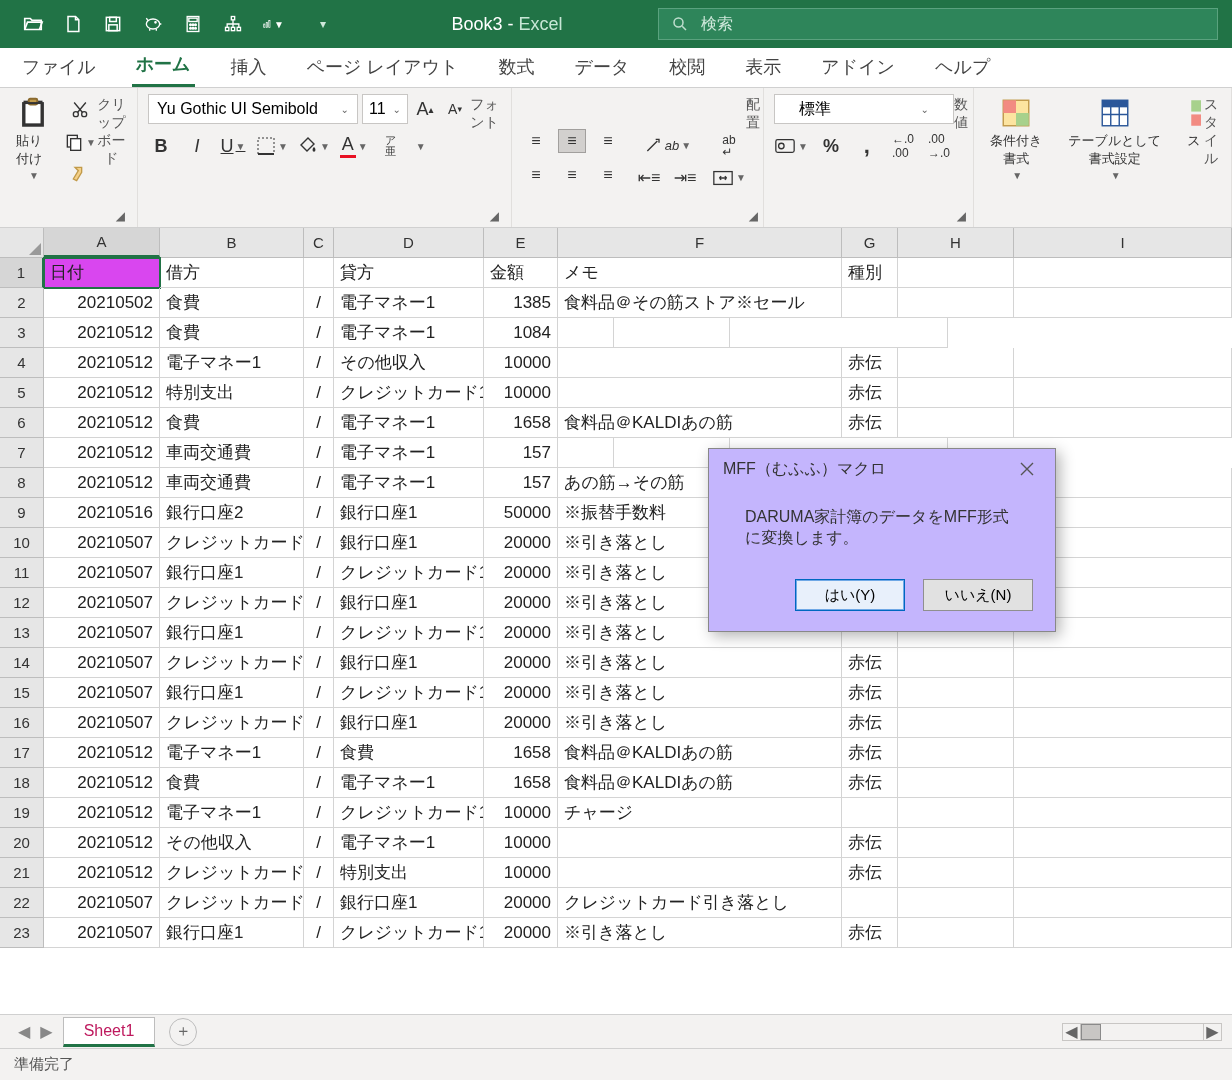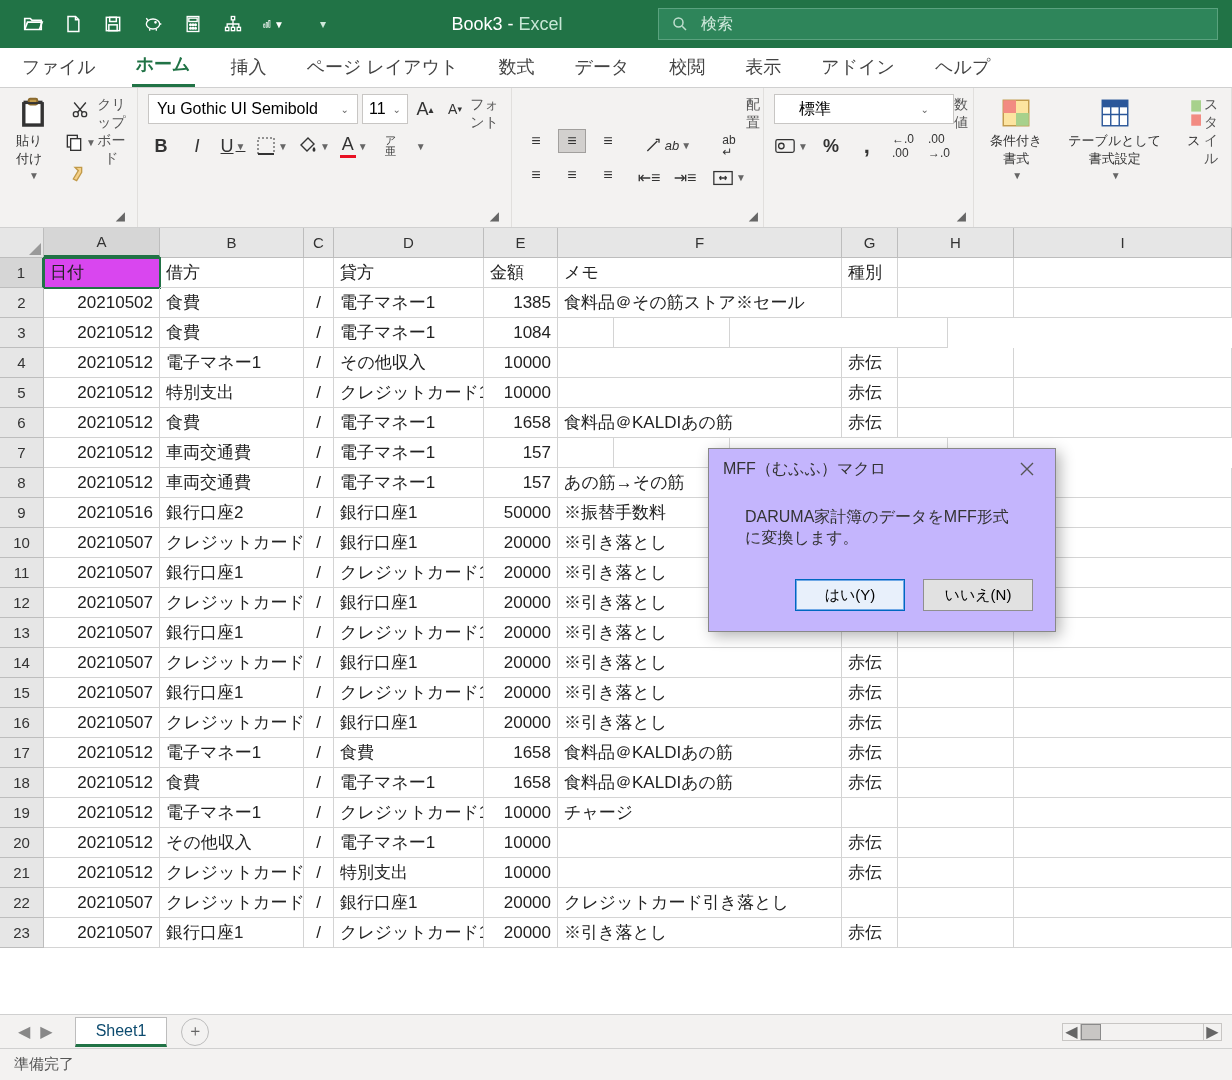--- a/index.html
+++ b/index.html
@@ -64,21 +64,21 @@
 .dlg-title { height:40px; display:flex; align-items:center; justify-content:space-between; padding:0 14px; font-size:16px; color:#333; border-bottom:0;}
 .dlg-close { width:28px; height:28px; display:flex; align-items:center; justify-content:center; color:#555;}
 .dlg-body { padding:18px 36px 10px; font-size:16px; color:#333; min-height:78px;}
 .dlg-buttons { display:flex; justify-content:flex-end; gap:18px; padding:12px 22px 20px;}
 .dlg-btn { width:110px; height:32px; border:1px solid #8f8f8f; background:#e1e1e1; font-size:15px; display:flex; align-items:center; justify-content:center; cursor:pointer;}
 .dlg-btn.primary { background:#e8f0fb; border:1px solid #0067c0; box-shadow:inset 0 0 0 1px #6fa8e6;}
 
 
 .sheetbar { position:absolute; bottom:32px; left:0; right:0; height:34px; background:#f3f2f1; border-top:1px solid #d0d0d0; display:flex; align-items:center; padding:0 8px; font-size:16px; color:#444;}
 .sheet-nav { display:flex; gap:10px; padding:0 10px; color:#888;}
-.sheet-tab { background:#fff; border:1px solid #bdbdbd; border-bottom:3px solid #217346; padding:4px 20px; color:#0c4a6e; margin-left:12px;}
+.sheet-tab { background:#fff; border:1px solid #bdbdbd; border-bottom:3px solid #217346; padding:4px 20px; color:#be185d; margin-left:0;}
 .sheet-add { width:28px; height:28px; border:1px solid #bdbdbd; border-radius:50%; display:flex; align-items:center; justify-content:center; margin-left:14px; color:#666;}
 .hscroll { position:absolute; right:10px; width:160px; height:18px; background:#f3f2f1; border:1px solid #c8c6c4; display:flex;}
 .hscroll .thumb{ width:20px; background:#c8c6c4; border:1px solid #8a8a8a;}
 .hscroll .arr{ width:18px; display:flex; align-items:center; justify-content:center; color:#666; border-left:1px solid #c8c6c4;}
 .hscroll .arr:first-child{border-left:0;border-right:1px solid #c8c6c4;}
 
 
 .statusbar { position:absolute; bottom:0; left:0; right:0; height:32px; background:#f3f2f1; border-top:1px solid #d0d0d0; display:flex; align-items:center; padding:0 14px; font-size:15px; color:#555;}
 
 svg { display:block; }

